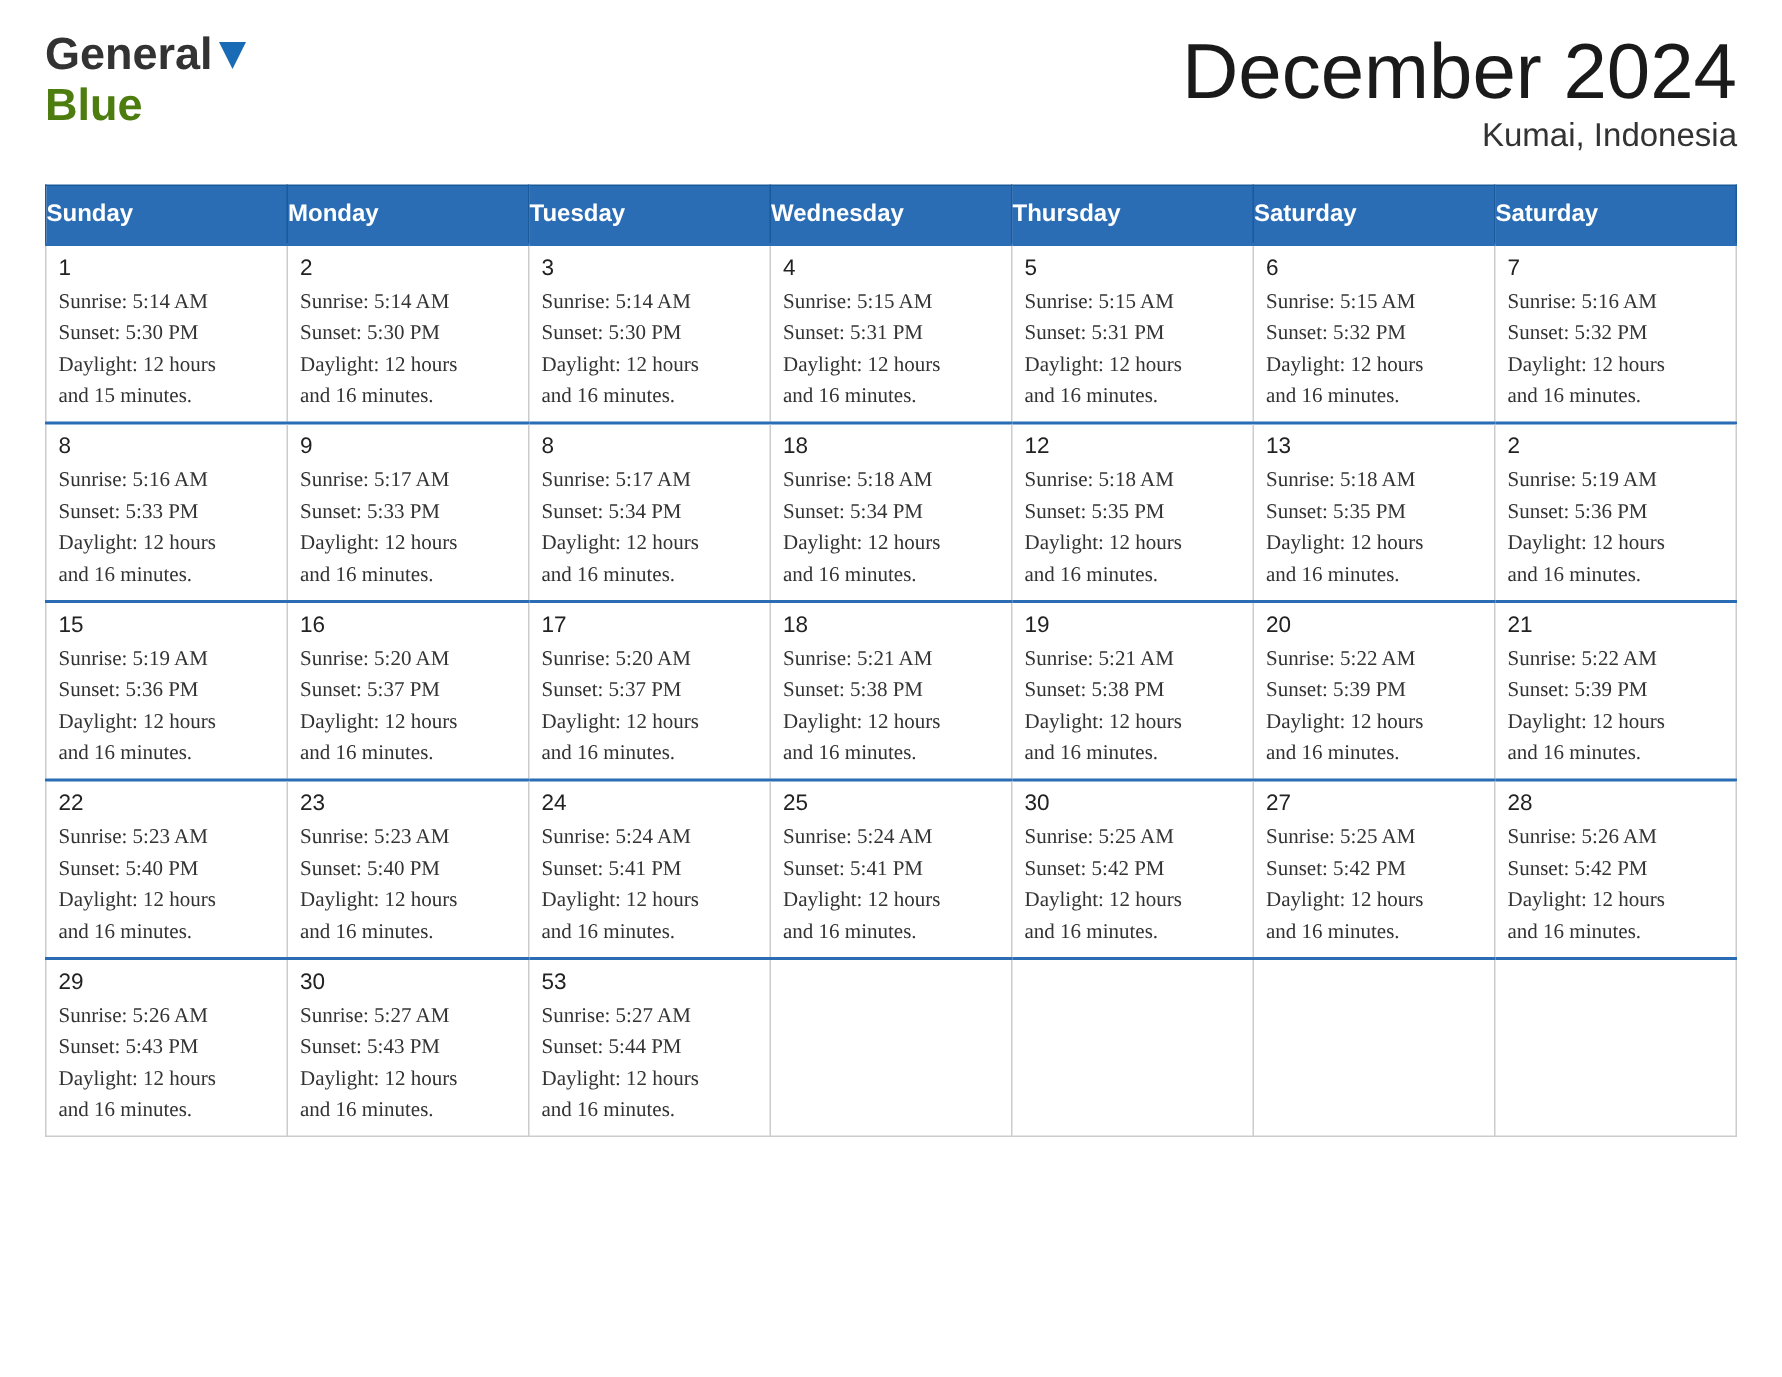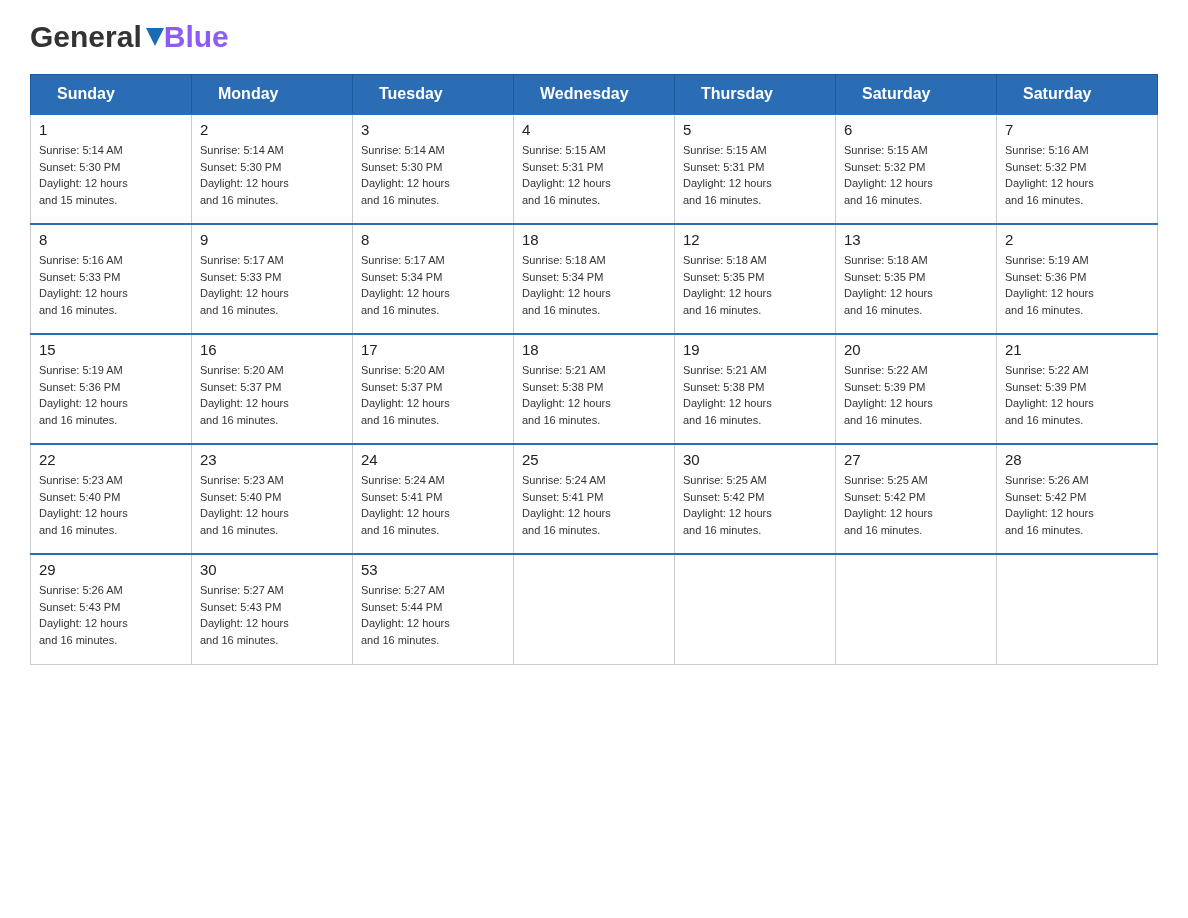--- a/index.html
+++ b/index.html
@@ -11,21 +11,21 @@
       min-height: 918px;
     }
     .header-area {
       display: flex;
       justify-content: space-between;
       align-items: flex-start;
       margin-bottom: 20px;
     }
     .logo {
       display: flex;
-      flex-direction: row;
+      flex-direction: column;
       align-items: flex-start;
     }
     .logo-text-row {
       display: flex;
       align-items: center;
     }
     .title-area {
       text-align: right;
     }
     .month-title {
@@ -42,64 +42,69 @@
     table {
       width: 100%;
       border-collapse: collapse;
       table-layout: fixed;
     }
     thead tr th {
       background-color: #2a6db5;
       color: #fff;
       font-size: 16px;
       font-weight: bold;
-      padding: 10px 26px;
+      padding: 10px 0;
       text-align: left;
       border: 1px solid #1a5a9a;
     }
     tbody tr td {
       vertical-align: top;
       padding: 6px 8px;
       border: 1px solid #ccc;
       border-top: 2px solid #2a6db5;
       font-size: 13px;
       color: #222;
       height: 110px;
     }
     .day-num {
       font-size: 15px;
       font-weight: normal;
       color: #222;
       margin-bottom: 4px;
     }
     .day-info {
-      font-size: 11px;
+      font-size: 14px;
       line-height: 1.5;
       color: #333;
+      font-family: Liberation Serif, serif;
     }
     tbody tr td.empty {
       background: #fff;
     }
   </style>
 </head>
 <body>
 
 <div class="header-area">
   <div class="logo">
     <div class="logo-text-row">
       <span style="font-size:30px;font-weight:bold;color:#333;font-family:Arial,sans-serif;">General</span>
       <span style="display:inline-block;margin-left:4px;position:relative;top:2px;">
         <svg width="18" height="18" viewBox="0 0 18 18">
             <polygon points="0,0 18,0 9,18" fill="#1a6bb5"></polygon>
           </svg>
       </span>
     </div>
     <div>
-      <span style="font-size:30px;font-weight:bold;color:#8b5cf6;font-family:Arial,sans-serif;">Blue</span>
+      <span style="font-size:30px;font-weight:bold;color:#4d7c0f;font-family:Arial,sans-serif;">Blue</span>
     </div>
+  </div>
+  <div class="title-area">
+    <div class="month-title">December 2024</div>
+    <div class="location-title">Kumai, Indonesia</div>
   </div>
 </div>
 
 <table>
   <thead>
     <tr>
     <th>Sunday</th>
         <th>Monday</th>
         <th>Tuesday</th>
         <th>Wednesday</th>

